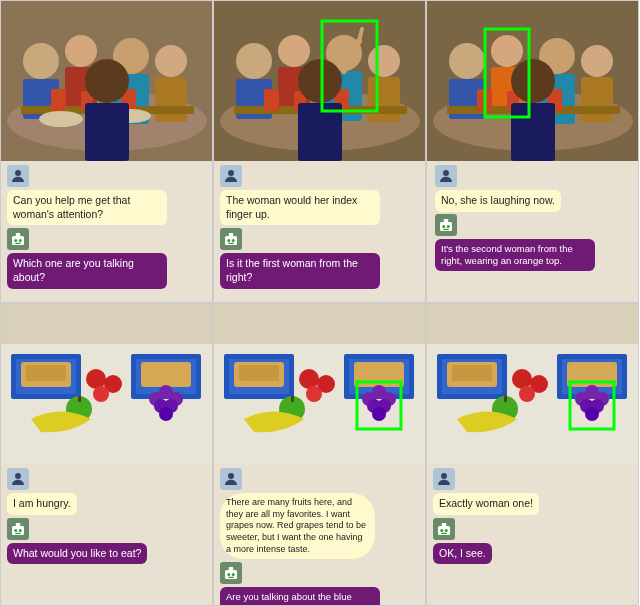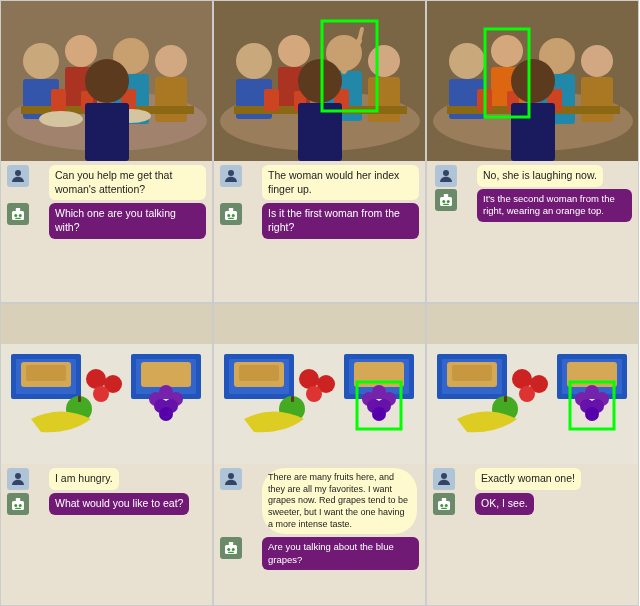--- a/index.html
+++ b/index.html
@@ -45,21 +45,22 @@
     
     .chat-area {
       padding: 4px 6px;
       display: flex;
       flex-direction: column;
       gap: 3px;
     }
     .chat-row {
       display: flex;
       align-items: flex-start;
-      gap: 20px;
+      gap: 3px;
+      flex-direction: column;
     }
     .avatar {
       width: 22px;
       height: 22px;
       flex-shrink: 0;
       background: #888;
       border-radius: 3px;
       display: flex;
       align-items: center;
       justify-content: center;
@@ -139,21 +140,21 @@
       <div class="chat-row">
         <div class="avatar avatar-robot">
           <svg viewBox="0 0 24 24" fill="#fff">
               <rect x="4" y="8" width="16" height="12" rx="2"></rect>
               <rect x="9" y="4" width="6" height="4" rx="1"></rect>
               <circle cx="9" cy="14" r="2" fill="#3a9a3a"></circle>
               <circle cx="15" cy="14" r="2" fill="#3a9a3a"></circle>
               <rect x="8" y="17" width="8" height="1.5" rx="1" fill="#3a9a3a"></rect>
             </svg>
         </div>
-        <div class="bubble bubble-robot">Which one are you talking with?</div>
+        <div class="bubble bubble-robot">Which one are you talking about?</div>
       </div>
     </div>
   </div>
 
   <div class="cell">
     <div class="scene-img scene-restaurant-2">
       <svg width="213" height="160" viewBox="0 0 213 160" xmlns="http://www.w3.org/2000/svg">
         <rect width="213" height="160" fill="#7A6545"></rect>
         <ellipse cx="106" cy="120" rx="100" ry="30" fill="#9A7D5A"></ellipse>
         <circle cx="40" cy="60" r="18" fill="#C9A87C"></circle>

